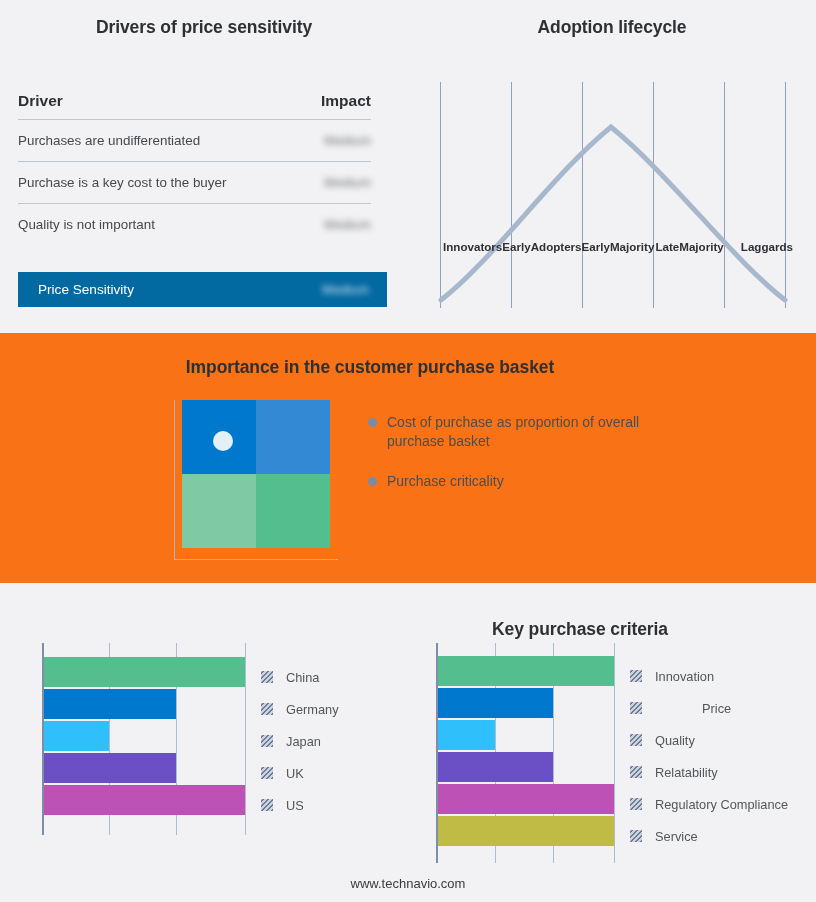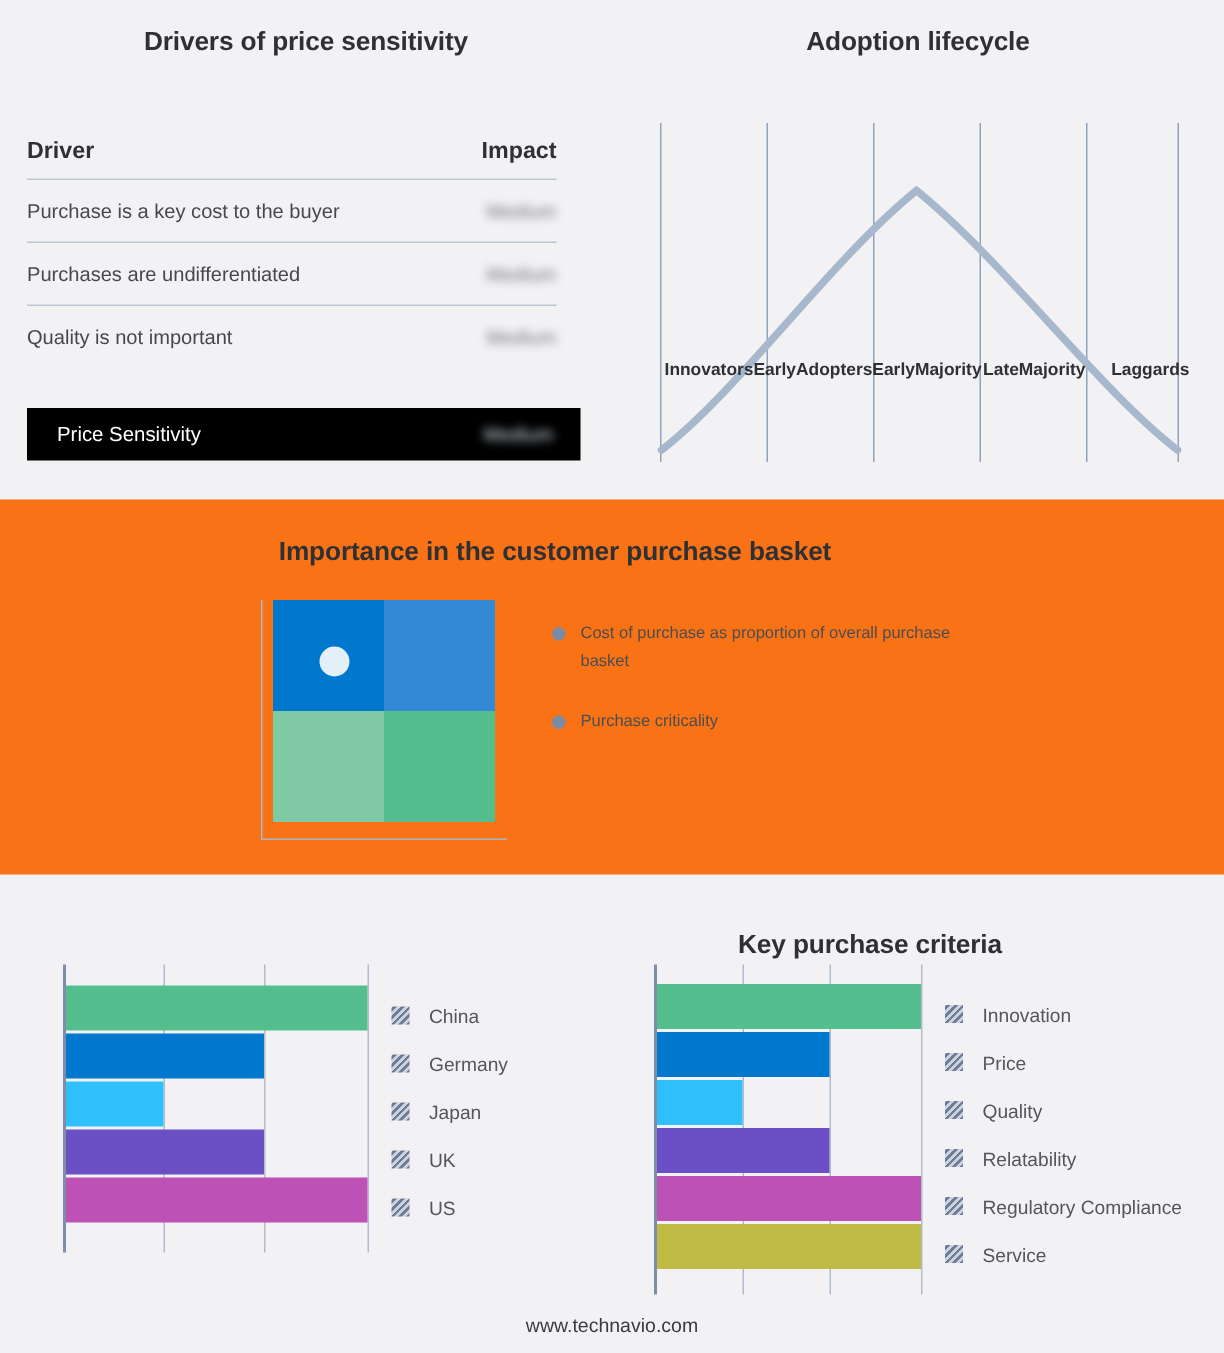--- a/index.html
+++ b/index.html
@@ -42,21 +42,21 @@
   .impact-val{
     color:#6E7073;
     font-size:12.8px;
     filter:blur(3.1px);
     -webkit-filter:blur(3.1px);
     letter-spacing:0.2px;
     user-select:none;
   }
   .hl-row{
     position:absolute;left:18px;top:272px;width:369px;height:35px;
-    background:#000000;
+    background:#0369a1;
     display:flex;align-items:center;justify-content:space-between;
     box-sizing:border-box;
     padding:0 18px 0 20px;
   }
   .hl-row .hl-label{color:#FFFFFF;font-size:13.6px;}
   .hl-row .impact-val{color:#DCEBF7;}
 
   
   #lifecycle{left:408px;top:0;width:408px;height:333px;}
   #lifecycle .sect-title{position:absolute;left:0;top:17px;width:408px;}
@@ -100,21 +100,21 @@
   .mx-axis-y{position:absolute;left:-8px;top:0;width:1px;height:160px;background:#A9B6C7;}
   .mx-axis-x{position:absolute;left:-8px;top:159px;width:164px;height:1px;background:#A9B6C7;}
 
   .basket-legend{position:absolute;left:368px;top:80px;width:300px;}
   .bl-item{display:flex;align-items:flex-start;margin-bottom:22px;}
   .bl-dot{
     width:9px;height:9px;border-radius:50%;
     background:#7A8BA3;
     margin-top:5px;margin-right:10px;flex:0 0 auto;
   }
-  .bl-text{font-size:11px;color:#4B4D50;line-height:18.5px;}
+  .bl-text{font-size:14px;color:#4B4D50;line-height:18.5px;}
 
   
   #adoption{left:0;top:583px;width:408px;height:319px;}
   #adoption .sect-title{position:absolute;left:0;top:24px;width:408px;}
   .barchart{position:absolute;margin-left:24px;}
   .bc-plot{position:absolute;left:0;top:0;}
   .bc-axis{position:absolute;left:0;top:0;width:2px;background:#7E8EA8;}
   .bc-grid{position:absolute;top:0;width:1px;background:#AEBCCE;}
   .bc-bar{position:absolute;}
   .bc-legend{position:absolute;}
@@ -142,25 +142,25 @@
 <div class="panel" id="drivers">
   <div class="sect-title">Drivers of price sensitivity</div>
 
   <div class="tbl">
     <div class="tbl-head">
       <span>Driver</span>
       <span>Impact</span>
     </div>
 
     <div class="tbl-row">
+      <span>Purchases are undifferentiated</span>
+      <span class="impact-val">Medium</span>
+    </div>
+    <div class="tbl-row">
       <span>Purchase is a key cost to the buyer</span>
-      <span class="impact-val">Medium</span>
-    </div>
-    <div class="tbl-row">
-      <span>Purchases are undifferentiated</span>
       <span class="impact-val">Medium</span>
     </div>
     <div class="tbl-row">
       <span>Quality is not important</span>
       <span class="impact-val">Medium</span>
     </div>
   </div>
 
   <div class="hl-row">
     <span class="hl-label">Price Sensitivity</span>
@@ -289,21 +289,21 @@
         <div class="bc-bar" style="left: 2px; top: 77px; width: 56.74px; height: 30px; background: rgb(47, 192, 251);"></div>
         <div class="bc-bar" style="left: 2px; top: 109px; width: 115.48px; height: 30px; background: rgb(107, 79, 196);"></div>
         <div class="bc-bar" style="left: 2px; top: 141px; width: 176px; height: 30px; background: rgb(189, 81, 181);"></div>
         <div class="bc-bar" style="left: 2px; top: 173px; width: 176px; height: 30px; background: rgb(191, 187, 69);"></div>
       </div>
       <div class="bc-legend" style="left: 194px; top: 17px;">
         <div class="bcl-item" style="height: 32px;">
           <span class="bcl-swatch"></span>
           <span class="bcl-text">Innovation</span>
         </div>
-        <div class="bcl-item" style="height: 32px;">
+        <div class="bcl-item" style="height: 32px; gap: 47px;">
           <span class="bcl-swatch"></span>
           <span class="bcl-text">Price</span>
         </div>
         <div class="bcl-item" style="height: 32px;">
           <span class="bcl-swatch"></span>
           <span class="bcl-text">Quality</span>
         </div>
         <div class="bcl-item" style="height: 32px;">
           <span class="bcl-swatch"></span>
           <span class="bcl-text">Relatability</span>

